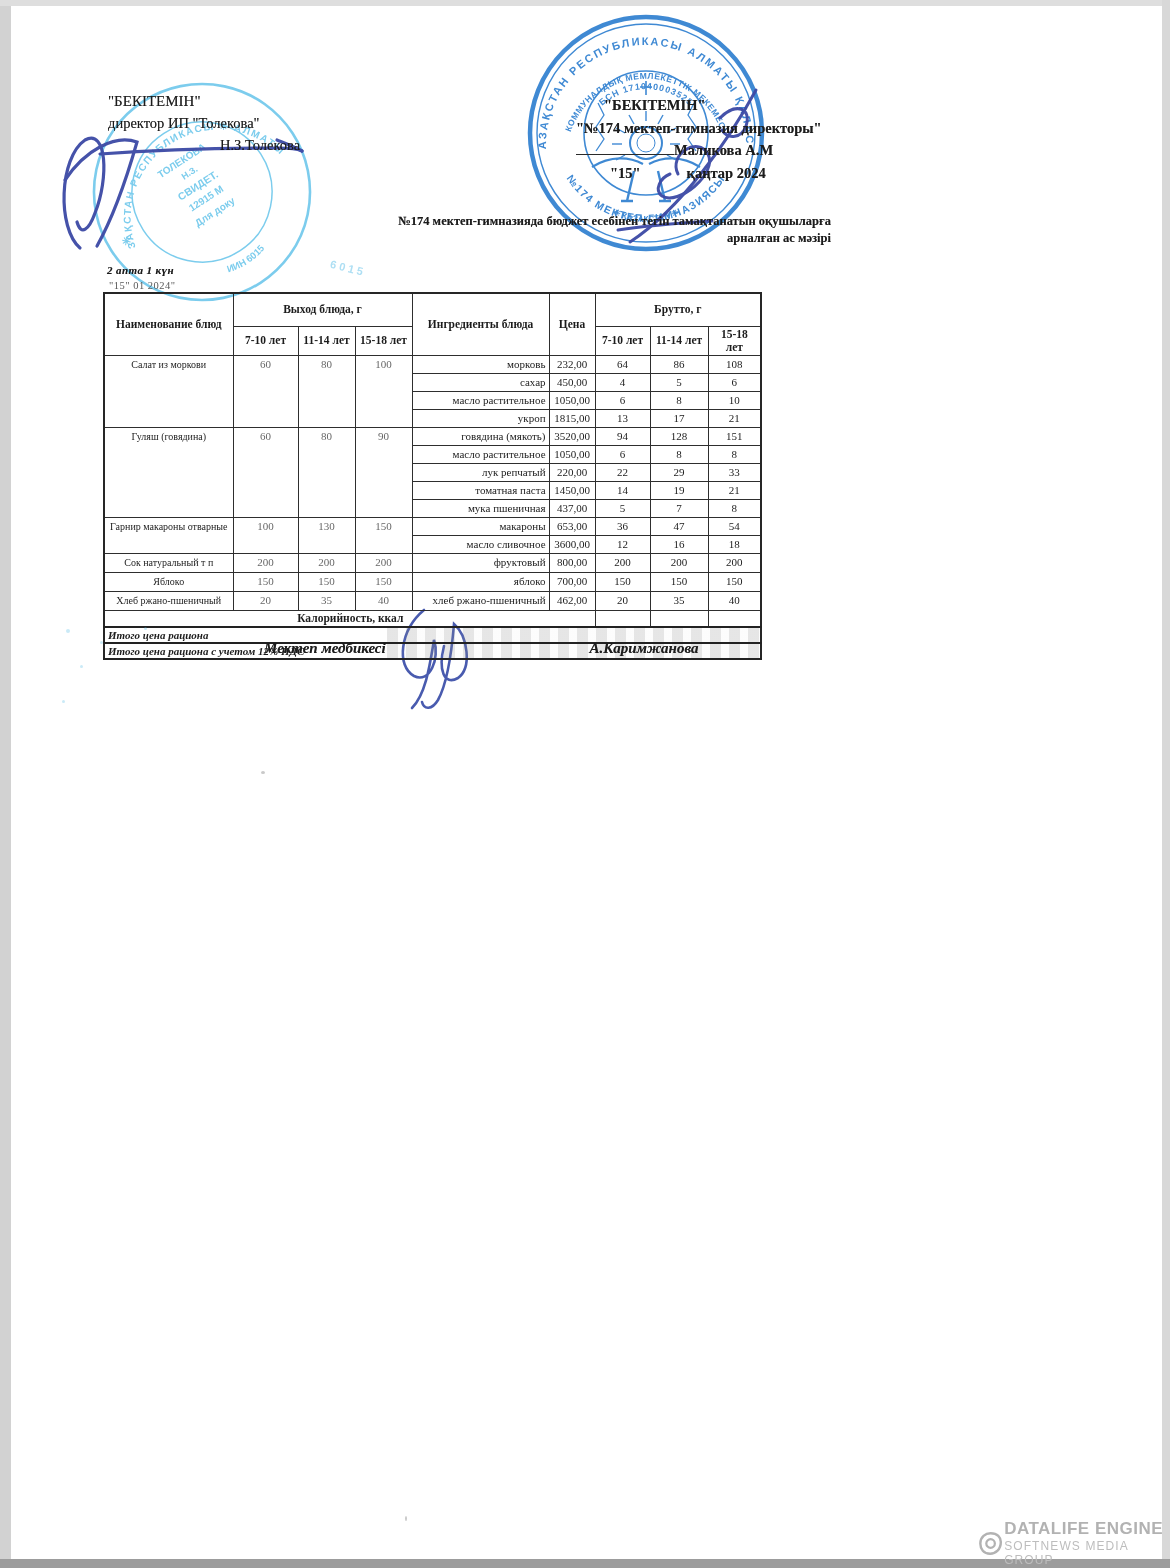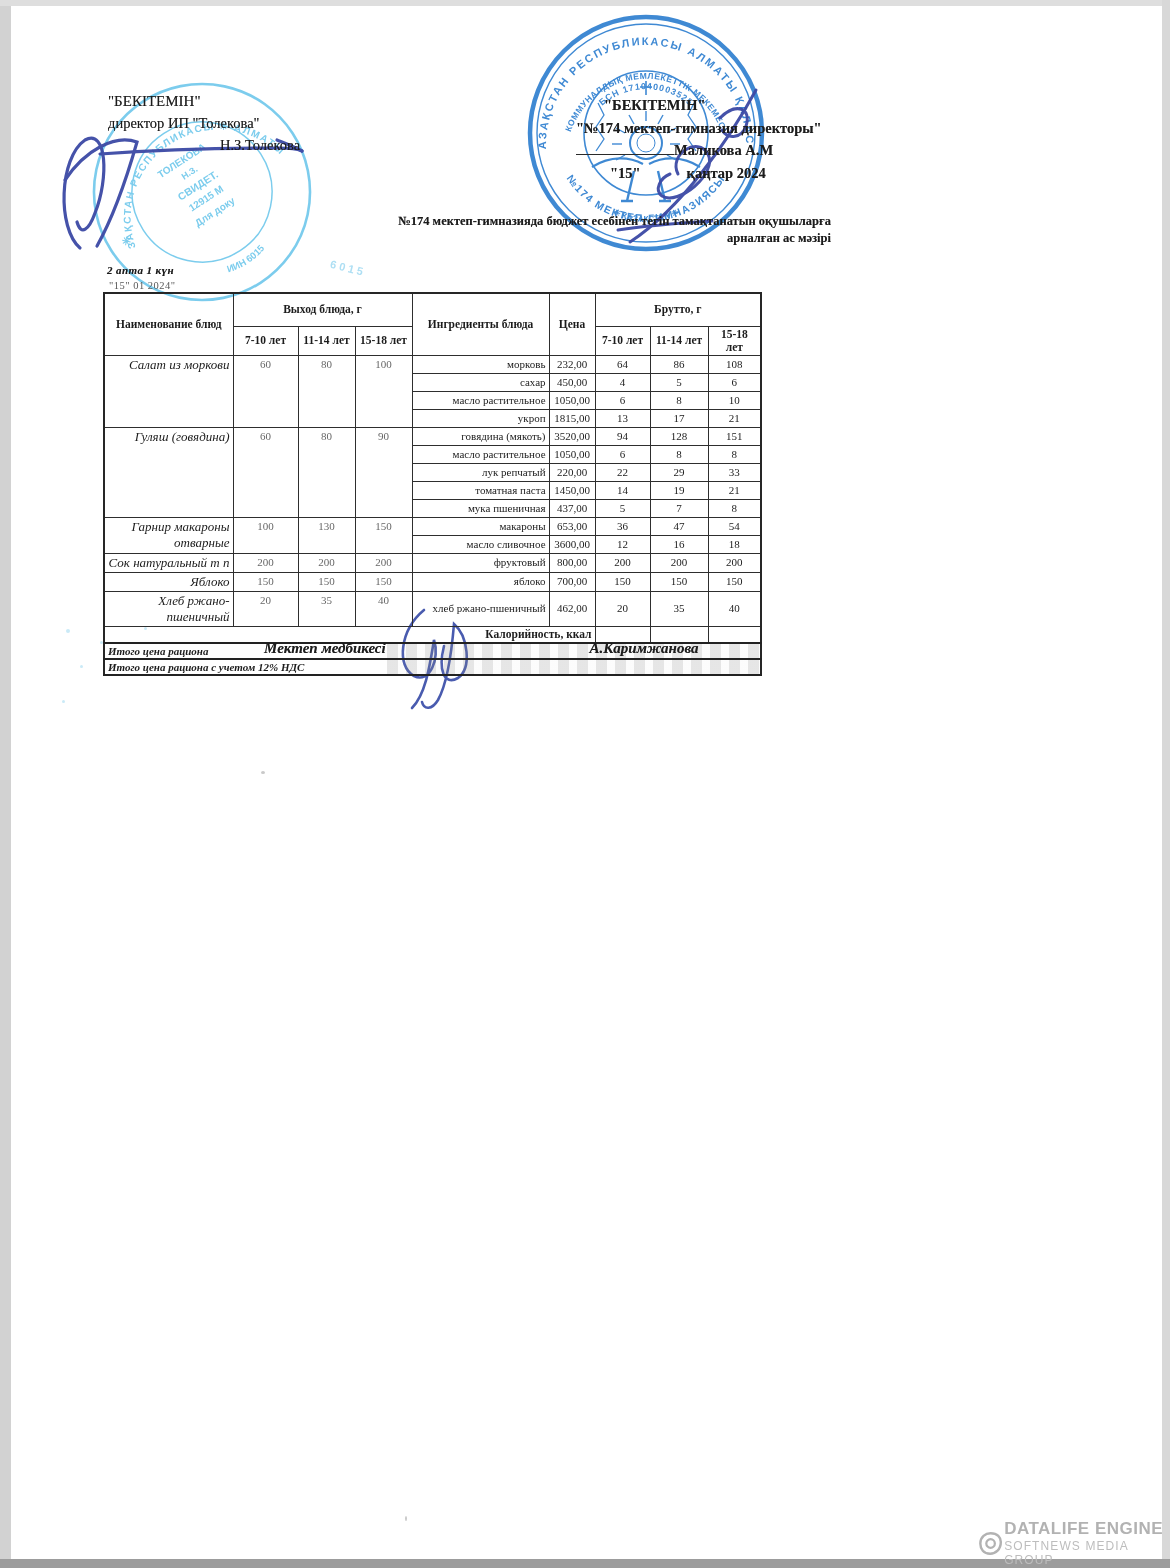--- a/index.html
+++ b/index.html
@@ -31,24 +31,24 @@
 
   
   table.menu{position:absolute;left:103px;top:292px;width:659px;border-collapse:collapse;
              table-layout:fixed;font-size:11px;}
   table.menu{border:2px solid #262626;}
   table.menu th,table.menu td{border:1px solid #2e2e2e;padding:1px 3px;overflow:hidden;}
   table.menu th{font-weight:bold;text-align:center;font-size:11.5px;line-height:13px;}
   tr.hdr1{height:33px;} tr.hdr2{height:26px;}
   tr.ing{height:17px;}
   td.c{text-align:center;line-height:15px;}
-  td.name{vertical-align:top;text-align:right;padding-left:4px;line-height:16px;font-size:13px;font-style:italic;}
+  td.name{vertical-align:top;text-align:center;padding-left:4px;line-height:16px;font-size:10px;}
   td.ingname{text-align:right;padding-left:4px;line-height:15px;}
   td.faded{color:#4c4c4c;opacity:.85;vertical-align:top;}
-  tr.cal{height:17px;} tr.cal td.lbl{font-weight:bold;text-align:right;padding-left:4px;font-size:11.5px;}
+  tr.cal{height:17px;} tr.cal td.lbl{font-weight:bold;text-align:center;padding-left:4px;font-size:11.5px;}
   tr.tot{height:14px;} 
   tr.tot td{font-weight:bold;font-style:italic;text-align:left;
             font-size:11px;line-height:12px;border-top:2.4px solid #222;position:relative;}
   tr.tot2 td{border-bottom:2px solid #222;}
   tr.tot td::after{content:"";position:absolute;right:0;top:0;bottom:0;width:57%;
       background:repeating-linear-gradient(90deg,rgba(140,140,140,.22) 0 11px,rgba(200,200,200,.05) 11px 19px);}
 
   
   .stamp{position:absolute;mix-blend-mode:multiply;}
   .stamp-right{left:515px;top:3px;filter:blur(.3px);opacity:.92;}

